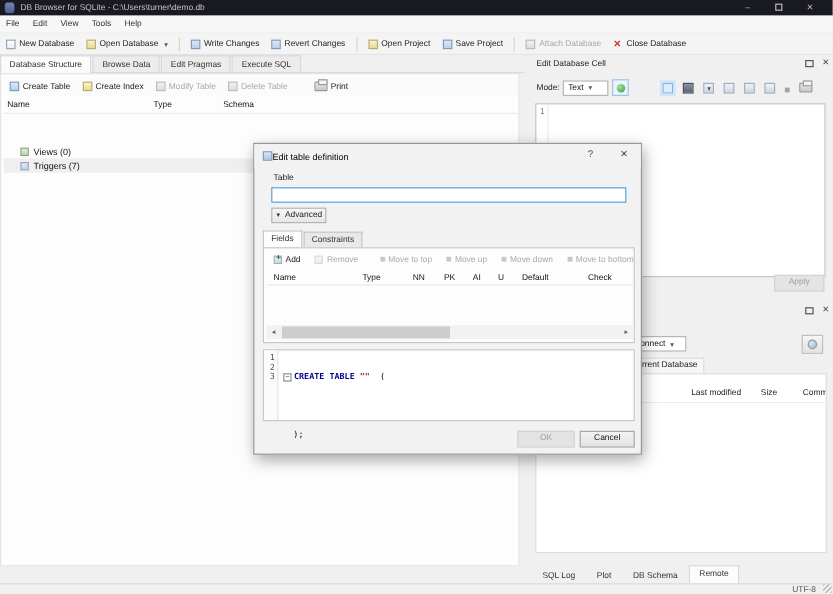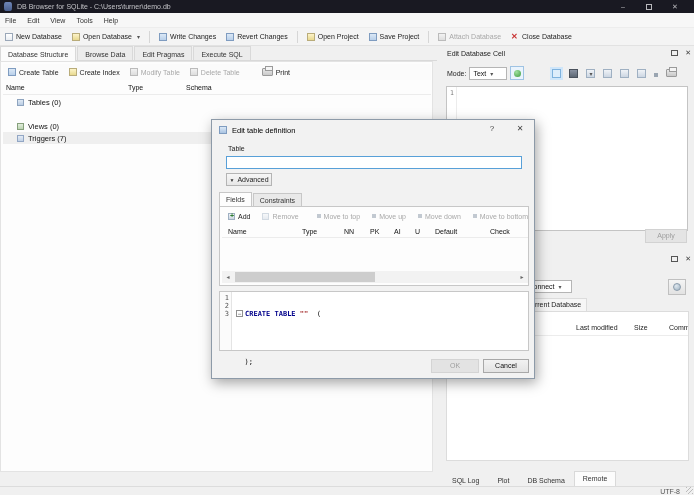--- a/index.html
+++ b/index.html
@@ -84,21 +84,21 @@
   .btab { padding:2px 8px; height:13px; line-height:10px; color:#333; border:1px solid transparent; }
   .btab.active { background:#fcfcfc; border-color:#d9d9d9; border-bottom:none; height:15px; }
 
   
   #statusbar { left:0; top:486px; width:694px; height:9px; background:#f0f0f0; border-top:1px solid #dcdcdc; color:#555; }
   #encoding { position:absolute; right:14px; top:1px; }
   #grip { position:absolute; right:1px; bottom:1px; width:7px; height:7px; background:repeating-linear-gradient(135deg,#bbb 0 1px,transparent 1px 3px); }
 
   
   #dialog { left:211px; top:119px; width:324px; height:260px; background:#f2f2f2; border:1px solid #8d9aa8; box-shadow:2px 4px 12px rgba(0,0,0,0.35); }
-  #dialog-titlebar { position:absolute; left:0; top:0; width:100%; height:20px; background:#f2f2f2; display:flex; align-items:center; padding-left:7px; gap:5px; }
+  #dialog-titlebar { position:absolute; left:0; top:0; width:100%; height:20px; background:#f2f2f2; display:flex; align-items:center; padding-left:7px; }
   #dialog-title { font-size:7.5px; color:#000; }
   .dlg-icon { width:8px; height:8px; border:1px solid #7f9cc0; background:linear-gradient(#dbe8f6,#aac4e2); }
   #dialog-help { position:absolute; left:274px; top:4px; width:12px; height:12px; text-align:center; color:#444; font-size:8px; }
   #dialog-close { position:absolute; left:302px; top:4px; width:12px; height:12px; text-align:center; color:#444; font-size:8px; }
   #lbl-table { position:absolute; left:16px; top:25px; color:#222; }
   #table-input { position:absolute; left:14px; top:36px; width:296px; height:13px; background:#fff; border:1px solid #58a0d8; font-size:7px; padding:0 2px; font-family:"Liberation Sans", sans-serif; }
   #btn-advanced { position:absolute; left:14px; top:53px; width:46px; height:13px; background:linear-gradient(#f6f6f6,#e7e7e7); border:1px solid #b4b4b4; display:flex; align-items:center; justify-content:center; gap:3px; color:#222; }
   #btn-advanced::before { content:"\25BC"; font-size:5px; color:#333; }
   .dtab-row { position:absolute; left:7px; top:71px; height:15px; display:flex; align-items:flex-end; }
   .dtab { padding:2px 6px; height:13px; line-height:10px; border:1px solid #c7c7c7; border-bottom:none; background:#e9e9e9; color:#333; margin-right:1px; }
@@ -214,24 +214,20 @@
       <div class="tbtn" style="margin-left:12px;">
         <span class="printer-icon"></span>
         <span>Print</span>
       </div>
     </div>
     <div id="tree-header" class="abs">
       <span style="left:3px;">Name</span>
       <span style="left:125px;">Type</span>
       <span style="left:183px;">Schema</span>
     </div>
-    <div class="tree-row abs" style="top:34px;">
-      <span class="tree-icon"></span>
-      <span>Tables (0)</span>
-    </div>
     <div class="tree-row abs" style="top:58px;">
       <span class="tree-icon view"></span>
       <span>Views (0)</span>
     </div>
     <div class="tree-row abs alt" style="top:70px;">
       <span class="tree-icon trig"></span>
       <span>Triggers (7)</span>
     </div>
   </div>
 

